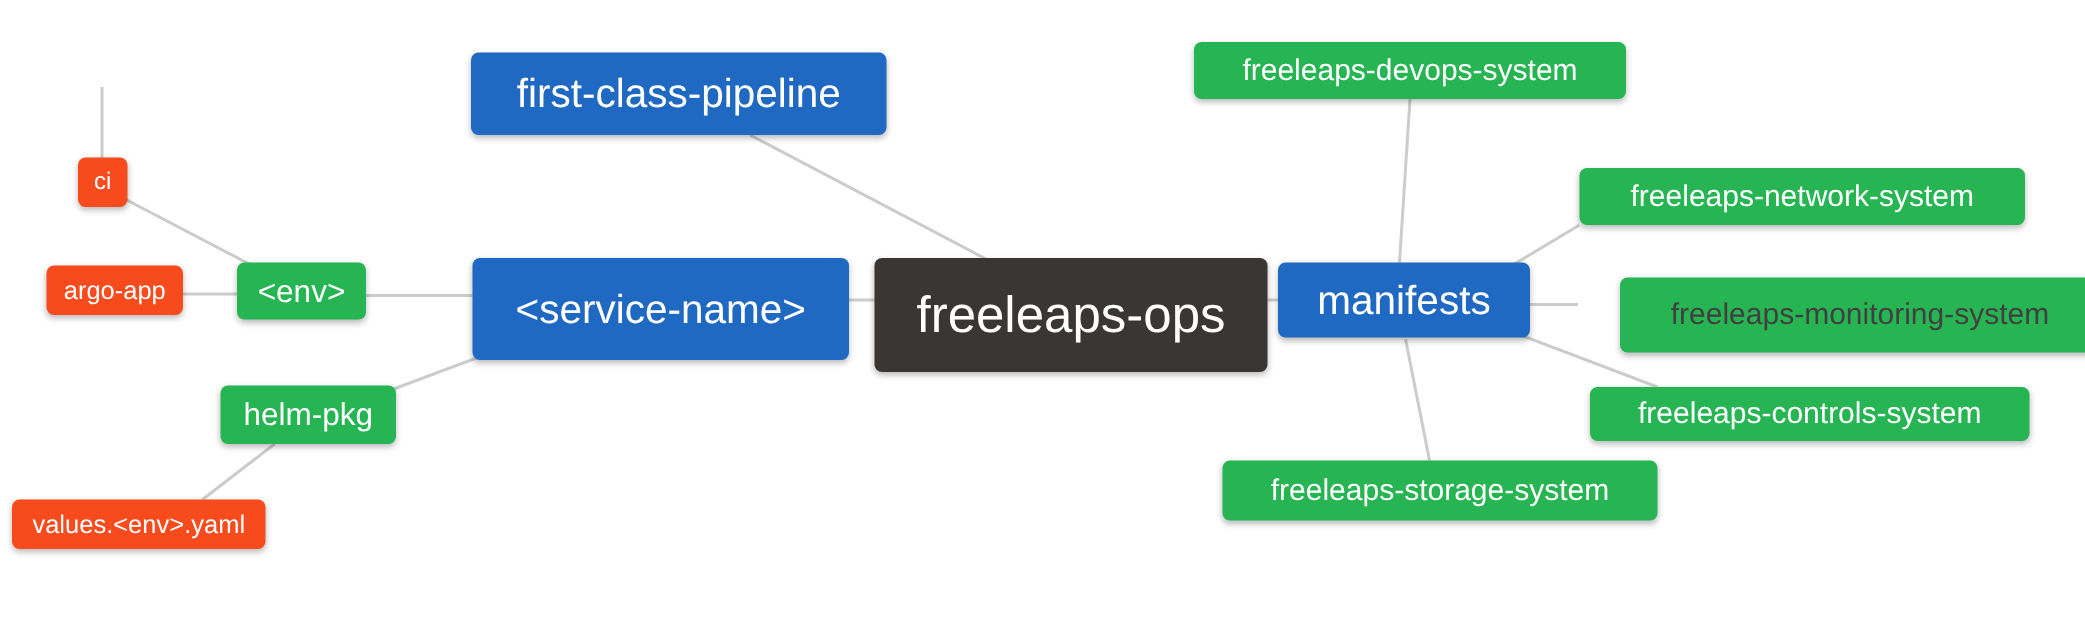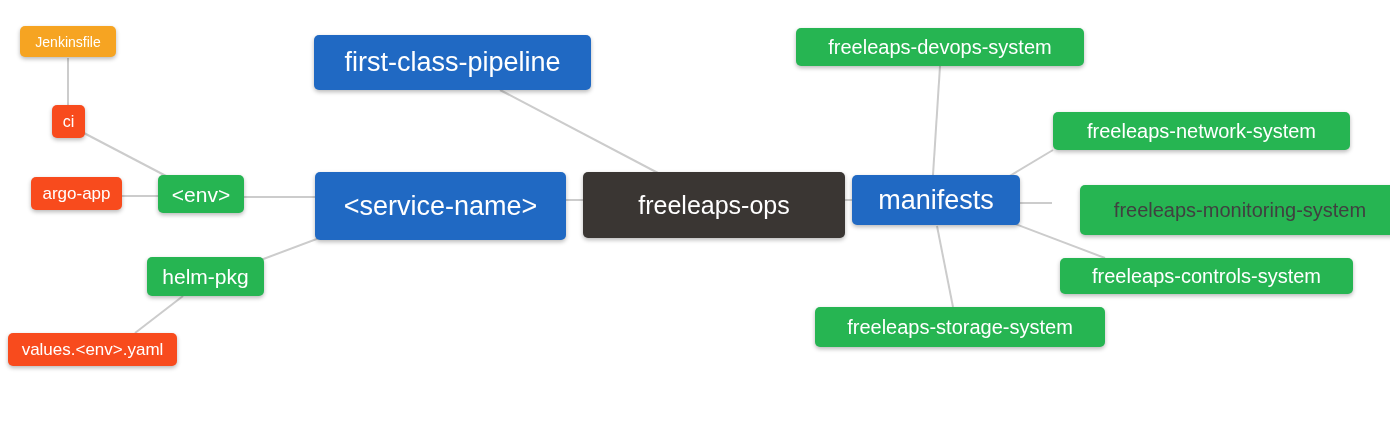--- a/index.html
+++ b/index.html
@@ -59,21 +59,21 @@
       <line x1="500" y1="90" x2="658" y2="173" stroke="#cccccc" stroke-width="2"></line>
       <line x1="566" y1="200" x2="583" y2="200" stroke="#cccccc" stroke-width="2"></line>
       <line x1="845" y1="200" x2="852" y2="200" stroke="#cccccc" stroke-width="2"></line>
       <line x1="940" y1="66" x2="933" y2="175" stroke="#cccccc" stroke-width="2"></line>
       <line x1="1008" y1="177" x2="1053" y2="150" stroke="#cccccc" stroke-width="2"></line>
       <line x1="1010" y1="203" x2="1052" y2="203" stroke="#cccccc" stroke-width="2"></line>
       <line x1="1010" y1="222" x2="1105" y2="258" stroke="#cccccc" stroke-width="2"></line>
       <line x1="937" y1="226" x2="953" y2="307" stroke="#cccccc" stroke-width="2"></line>
     </svg>
   <div class="node-layer">
-      <div class="node" style="left: 583px; top: 172px; width: 262px; height: 66px; font-size: 25px; background: rgb(58, 54, 51); color: rgb(255, 255, 255);">
+      <div class="node" style="left: 583px; top: 172px; width: 262px; height: 76px; font-size: 34px; background: rgb(58, 54, 51); color: rgb(255, 255, 255);">
         <span>freeleaps-ops</span>
       </div>
       <div class="node" style="left: 314px; top: 35px; width: 277px; height: 55px; font-size: 27px; background: rgb(32, 105, 195); color: rgb(255, 255, 255); justify-content: center;">
         <span>first-class-pipeline</span>
       </div>
       <div class="node" style="left: 315px; top: 172px; width: 251px; height: 68px; font-size: 27px; background: rgb(32, 105, 195); color: rgb(255, 255, 255);">
         <span>&lt;service-name&gt;</span>
       </div>
       <div class="node" style="left: 852px; top: 175px; width: 168px; height: 50px; font-size: 27px; background: rgb(32, 105, 195); color: rgb(255, 255, 255);">
         <span>manifests</span>
@@ -101,17 +101,14 @@
       </div>
       <div class="node" style="left: 52px; top: 105px; width: 33px; height: 33px; font-size: 16px; background: rgb(248, 75, 29); color: rgb(255, 255, 255);">
         <span>ci</span>
       </div>
       <div class="node" style="left: 31px; top: 177px; width: 91px; height: 33px; font-size: 17px; background: rgb(248, 75, 29); color: rgb(255, 255, 255);">
         <span>argo-app</span>
       </div>
       <div class="node" style="left: 8px; top: 333px; width: 169px; height: 33px; font-size: 17px; background: rgb(248, 75, 29); color: rgb(255, 255, 255);">
         <span>values.&lt;env&gt;.yaml</span>
       </div>
-      <div class="node" style="left: 20px; top: 26px; width: 96px; height: 31px; font-size: 14px; background: rgb(246, 164, 34); color: rgb(255, 255, 255);">
-        <span>Jenkinsfile</span>
-      </div>
     </div>
 </div>
 
 </body></html>

